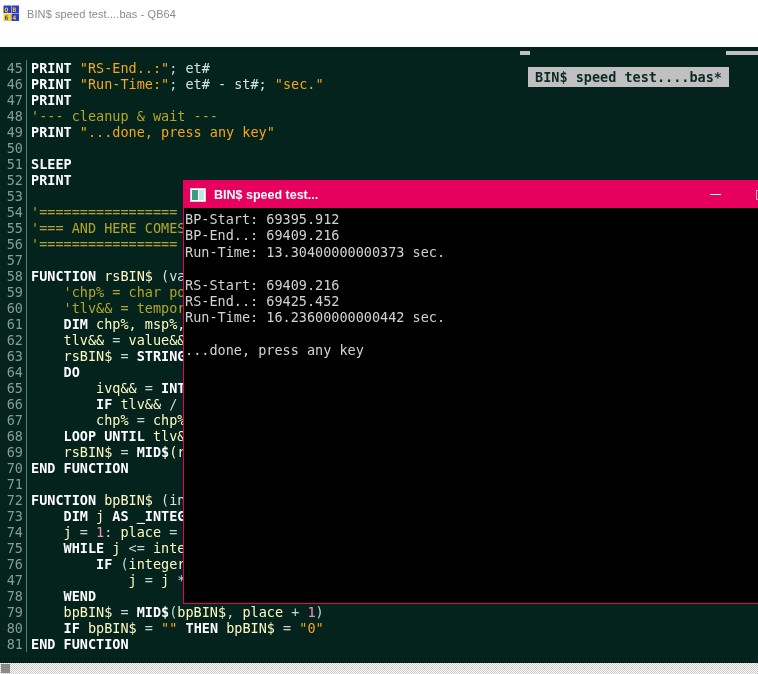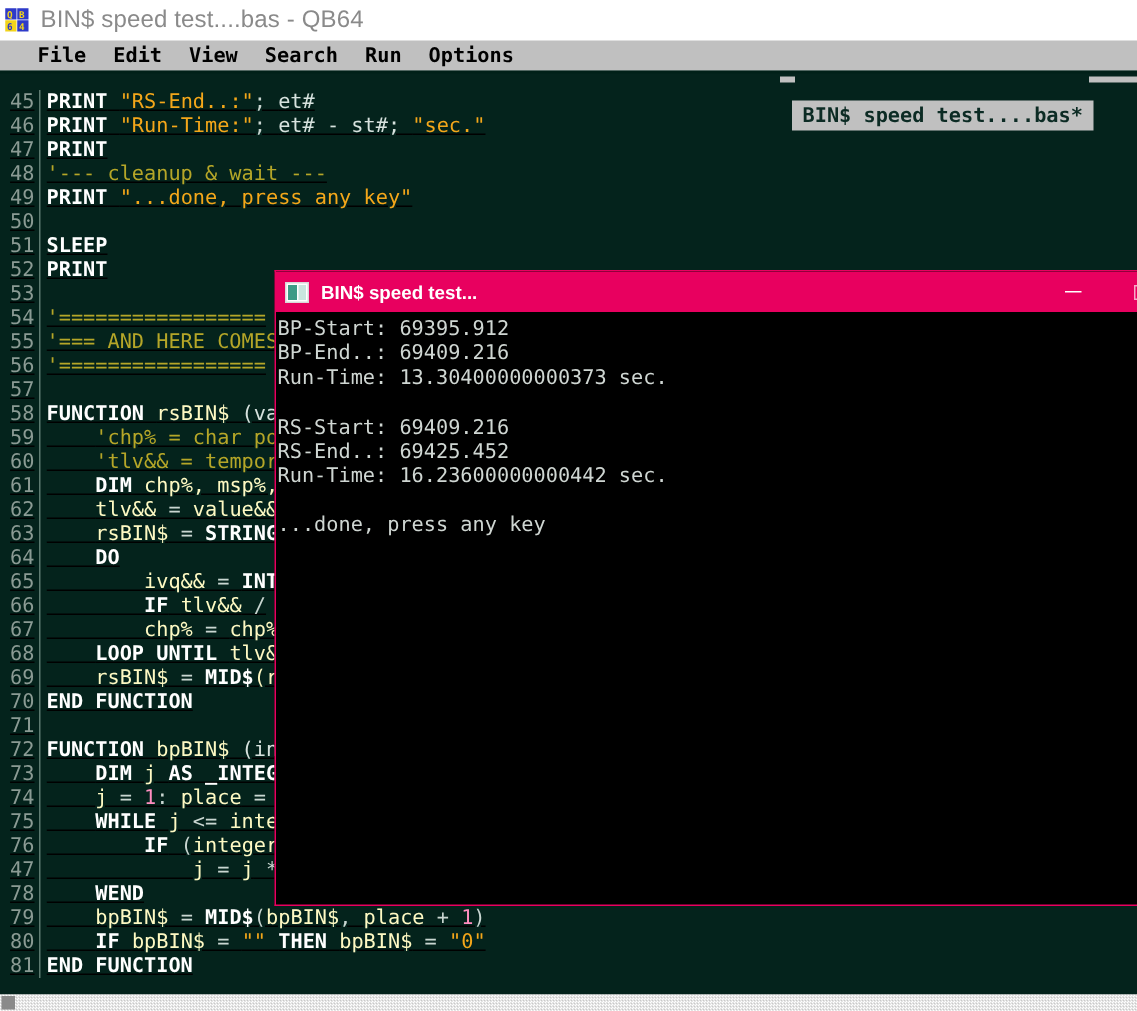--- a/index.html
+++ b/index.html
@@ -36,21 +36,21 @@
   }
   .qb64-logo {
     width: 17px;
     height: 17px;
     flex: 0 0 auto;
     margin-right: 7px;
     position: relative;
   }
   .win-title-text {
     font-family: "Liberation Sans", sans-serif;
-    font-size: 16px;
+    font-size: 11px;
     color: #8a8a8a;
     white-space: nowrap;
     letter-spacing: 0.1px;
   }
 
   
   .menubar {
     position: absolute;
     left: 0; top: 27px;
     width: 758px;
@@ -125,21 +125,20 @@
     width: 758px;
   }
   .code-line {
     height: 16px;
     line-height: 16px;
     font-family: "DejaVu Sans Mono", monospace;
     font-size: 13.5px;
     white-space: pre;
     display: flex;
     align-items: flex-start;
-    text-decoration: underline;
   }
   .lineno {
     width: 26px;
     flex: 0 0 26px;
     text-align: right;
     color: #8b9b94;
     font-family: "DejaVu Sans Mono", monospace;
     font-size: 13.5px;
     padding-right: 3px;
     box-sizing: border-box;
@@ -290,28 +289,20 @@
         <rect x="8.5" y="8.5" width="7.5" height="7.5" fill="#2e3ac9"></rect>
         <text x="1.6" y="6.8" font-family="DejaVu Sans Mono, monospace" font-size="6.2" fill="#f2d41a" font-weight="bold">Q</text>
         <text x="9.6" y="6.8" font-family="DejaVu Sans Mono, monospace" font-size="6.2" fill="#f2d41a" font-weight="bold">B</text>
         <text x="1.6" y="14.8" font-family="DejaVu Sans Mono, monospace" font-size="6.2" fill="#2e3ac9" font-weight="bold">6</text>
         <text x="9.6" y="14.8" font-family="DejaVu Sans Mono, monospace" font-size="6.2" fill="#f2d41a" font-weight="bold">4</text>
       </svg>
     </span>
     <span class="win-title-text">BIN$ speed test....bas - QB64</span>
   </div>
 
-  <div class="menubar">
-    <span class="menu-item">File</span>
-    <span class="menu-item">Edit</span>
-    <span class="menu-item">View</span>
-    <span class="menu-item">Search</span>
-    <span class="menu-item">Run</span>
-    <span class="menu-item">Options</span>
-  </div>
 
   <div class="editor">
     <div class="editor-top-rule"></div>
     <div class="code-wrap" id="code-wrap">
         <div class="code-line"><span class="lineno">45</span><span class="gutter-bar"></span><span class="code-text"><span class="kw">PRINT</span><span class="pln"> </span><span class="str">"RS-End..:"</span><span class="op">; </span><span class="pln">et#</span></span></div>
         <div class="code-line"><span class="lineno">46</span><span class="gutter-bar"></span><span class="code-text"><span class="kw">PRINT</span><span class="pln"> </span><span class="str">"Run-Time:"</span><span class="op">; </span><span class="pln">et# - st#; </span><span class="str">"sec."</span></span></div>
         <div class="code-line"><span class="lineno">47</span><span class="gutter-bar"></span><span class="code-text"><span class="kw">PRINT</span></span></div>
         <div class="code-line"><span class="lineno">48</span><span class="gutter-bar"></span><span class="code-text"><span class="com">'--- cleanup &amp; wait ---</span></span></div>
         <div class="code-line"><span class="lineno">49</span><span class="gutter-bar"></span><span class="code-text"><span class="kw">PRINT</span><span class="pln"> </span><span class="str">"...done, press any key"</span></span></div>
         <div class="code-line"><span class="lineno">50</span><span class="gutter-bar"></span><span class="code-text"></span></div>

